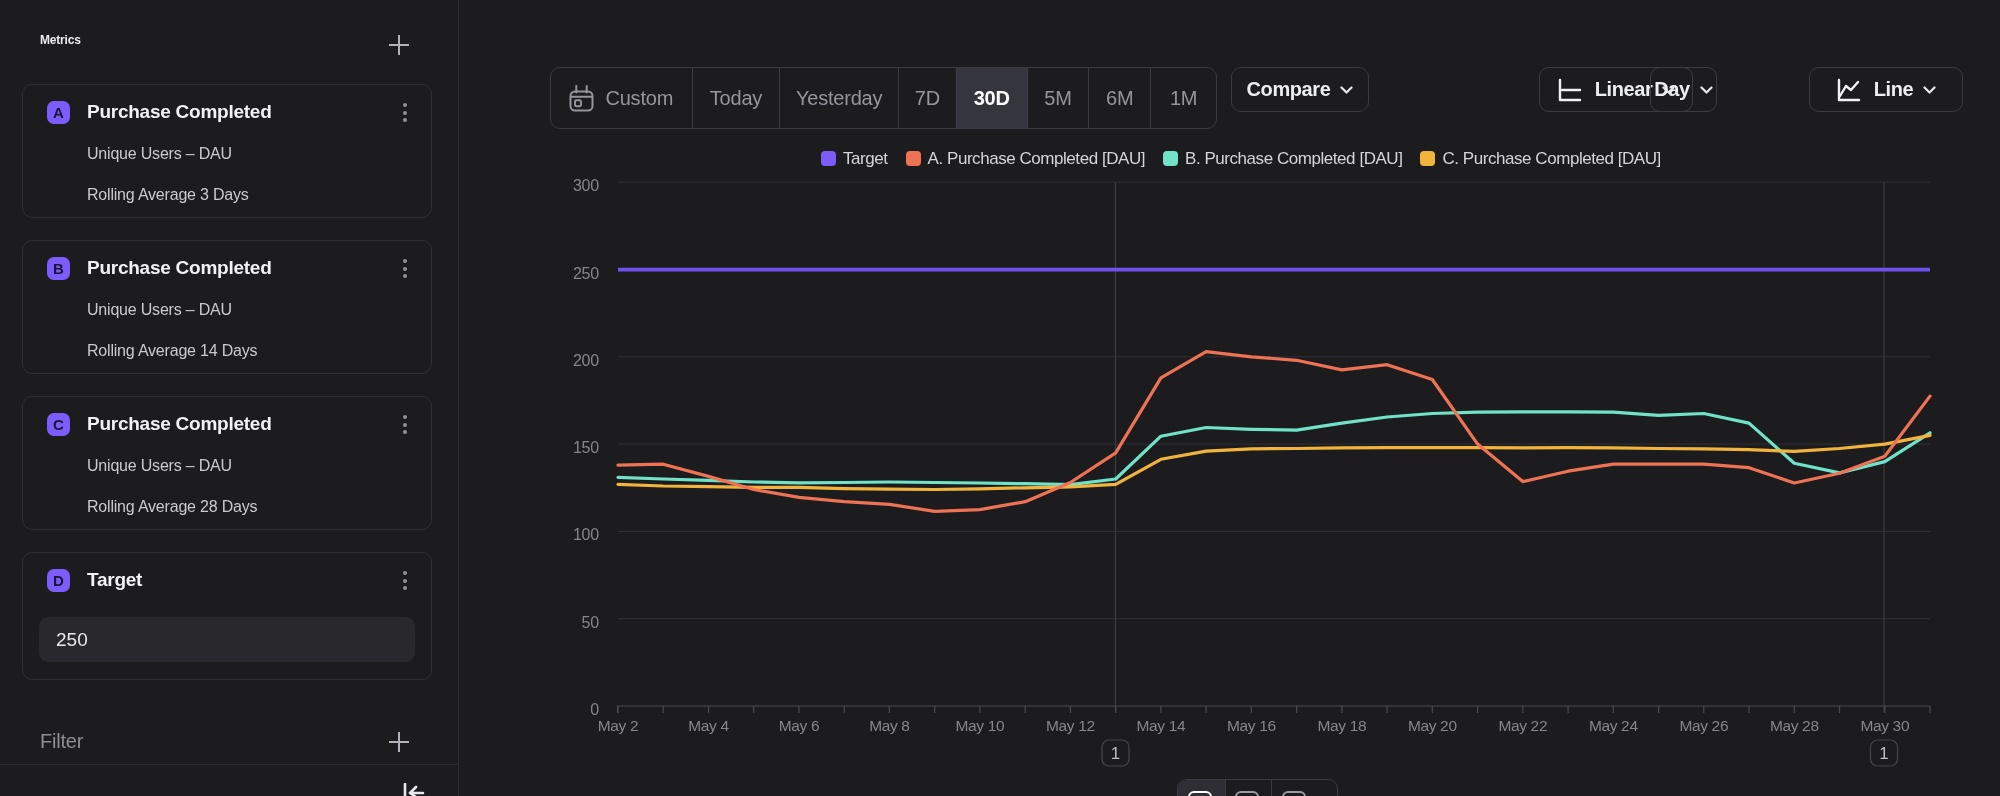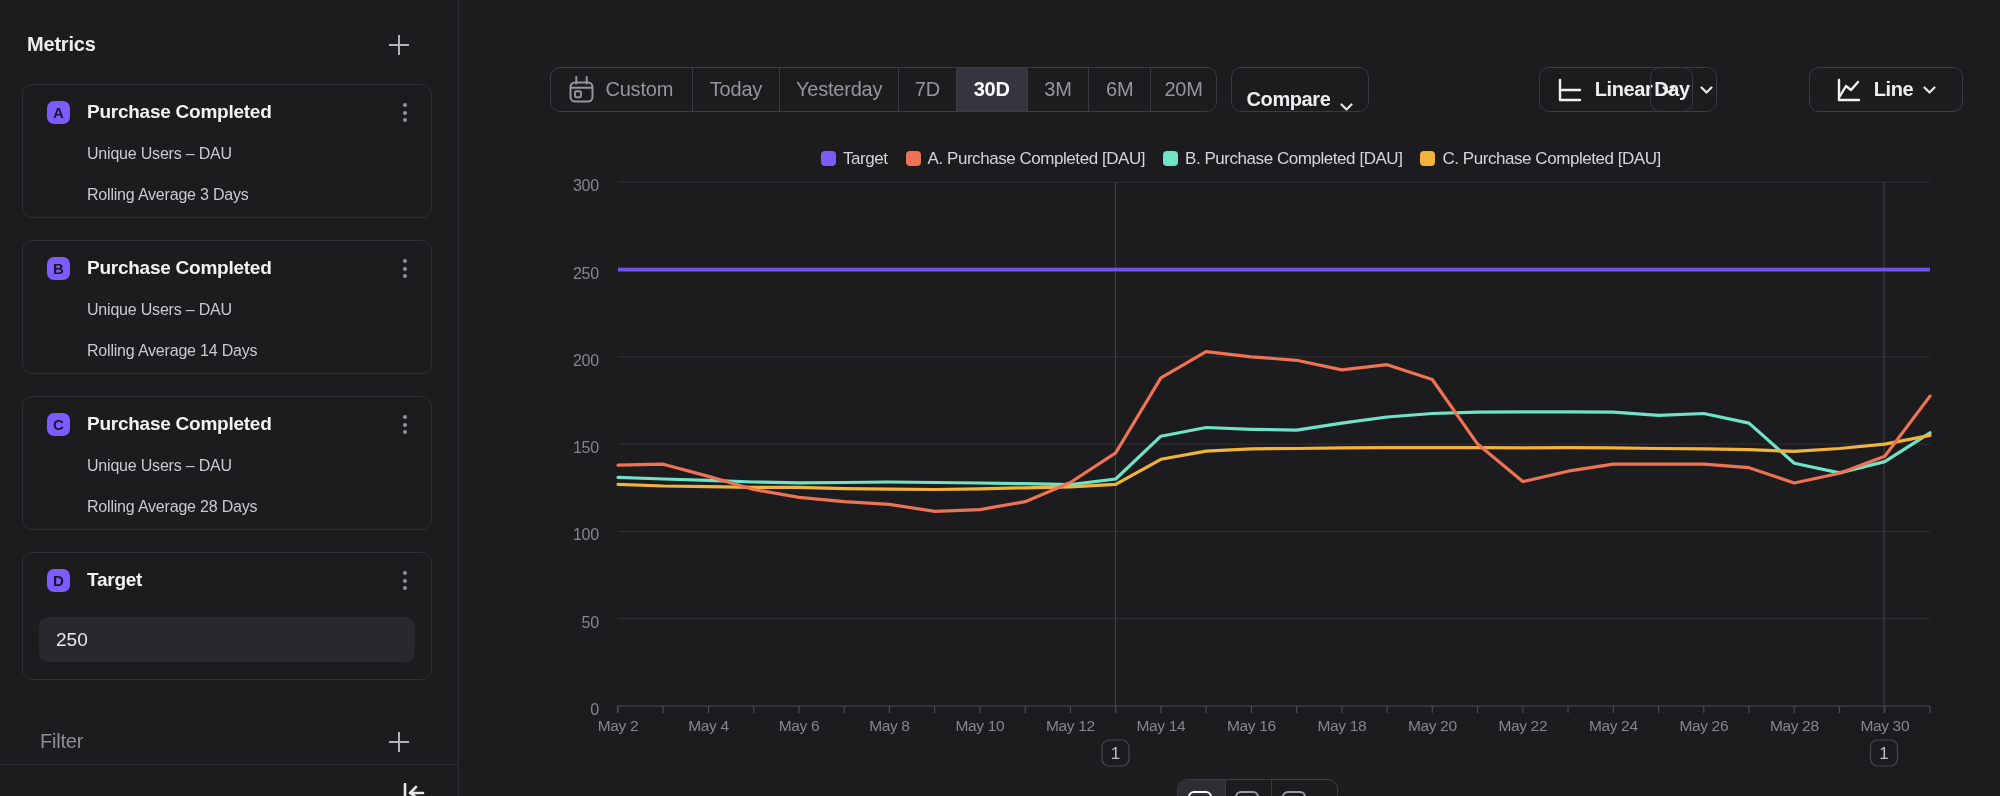--- a/index.html
+++ b/index.html
@@ -15,21 +15,21 @@
 .kebab { position:absolute; right:24px; display:flex; flex-direction:column; gap:3.6px; }
 .kebab i { width:4px; height:4px; border-radius:50%; background:#90909a; }
 .hplus { position:absolute; width:22px; height:22px; }
 .hplus:before, .hplus:after { content:""; position:absolute; background:#b2b2b8; }
 .hplus:before { left:10px; top:1px; width:2px; height:20px; }
 .hplus:after { left:1px; top:10px; width:20px; height:2px; }
 
 .btn { position:absolute; top:67px; height:45px; border:1px solid #3b3b42; border-radius:10px;
   display:flex; align-items:center; justify-content:center; color:#eceef0; font-size:20px; font-weight:bold; letter-spacing:-0.4px; }
 .chev { margin-left:10px; }
-#seg { position:absolute; left:550px; top:67px; width:667px; height:45px; border:1px solid #3b3b42; border-radius:10px; display:flex; overflow:hidden; }
+#seg { position:absolute; left:550px; top:67px; width:667px; height:62px; border:1px solid #3b3b42; border-radius:10px; display:flex; overflow:hidden; }
 #seg .s { height:100%; display:flex; align-items:center; justify-content:center; color:#95959d; font-size:20px;
   border-right:1px solid #3b3b42; letter-spacing:-0.2px; }
 #seg .s:last-child { border-right:none; }
 #seg .sel { background:#35353d; color:#ffffff; font-weight:bold; }
 
 #legend { position:absolute; left:821px; top:148px; display:flex; align-items:center; gap:18px; height:21px; }
 #legend .it { display:flex; align-items:center; gap:7px; }
 #legend .sw { width:15px; height:15px; border-radius:4px; }
 #legend .lb { font-size:17px; color:#d4d4da; letter-spacing:-0.45px; }
 
@@ -112,21 +112,21 @@
 <polyline points="618.0,477.3 663.2,479.0 708.5,480.4 753.7,482.0 799.0,482.9 844.2,482.5 889.4,482.0 934.7,482.5 979.9,483.0 1025.2,483.7 1070.4,484.6 1115.7,479.0 1160.9,436.2 1206.1,427.5 1251.4,429.3 1296.6,430.1 1341.9,423.1 1387.1,417.0 1432.3,413.5 1477.6,412.1 1522.8,411.8 1568.1,411.8 1613.3,412.1 1658.6,415.3 1703.8,413.5 1749.0,423.1 1794.3,463.3 1839.5,472.9 1884.8,461.6 1930.0,432.8" fill="none" stroke="#6fe2c8" stroke-width="3.2" stroke-linejoin="round" stroke-linecap="round"></polyline>
 <polyline points="618.0,484.3 663.2,486.0 708.5,486.7 753.7,487.4 799.0,487.4 844.2,488.6 889.4,489.1 934.7,489.5 979.9,488.8 1025.2,487.8 1070.4,486.9 1115.7,484.3 1160.9,459.3 1206.1,451.1 1251.4,448.8 1296.6,448.5 1341.9,447.9 1387.1,447.6 1432.3,447.6 1477.6,447.6 1522.8,447.9 1568.1,447.6 1613.3,447.9 1658.6,448.5 1703.8,448.8 1749.0,449.7 1794.3,451.4 1839.5,448.5 1884.8,444.1 1930.0,435.4" fill="none" stroke="#f0b43c" stroke-width="3.2" stroke-linejoin="round" stroke-linecap="round"></polyline>
 <polyline points="618.0,465.1 663.2,464.2 708.5,476.4 753.7,489.5 799.0,497.4 844.2,501.7 889.4,504.3 934.7,511.3 979.9,509.6 1025.2,501.7 1070.4,482.5 1115.7,452.8 1160.9,377.8 1206.1,351.6 1251.4,356.8 1296.6,360.3 1341.9,369.9 1387.1,364.7 1432.3,379.5 1477.6,444.1 1522.8,481.6 1568.1,471.2 1613.3,464.2 1658.6,464.2 1703.8,464.2 1749.0,467.7 1794.3,483.0 1839.5,473.3 1884.8,456.3 1930.0,396.1" fill="none" stroke="#ee7254" stroke-width="3.2" stroke-linejoin="round" stroke-linecap="round"></polyline>
 <rect x="1102.0" y="740" width="27" height="26" rx="7" fill="none" stroke="#47474d" stroke-width="1.2"></rect>
 <text x="1115.5" y="759" text-anchor="middle" class="bdg">1</text>
 <rect x="1870.5" y="740" width="27" height="26" rx="7" fill="none" stroke="#47474d" stroke-width="1.2"></rect>
 <text x="1884.0" y="759" text-anchor="middle" class="bdg">1</text>
 </svg></div>
 
 <div id="side">
-  <div style="position:absolute;left:27px;top:33px;font-size:20px;font-weight:bold;color:#ececef;letter-spacing:-0.2px;">Metrics</div>
+  <div style="position:absolute;left:40px;top:33px;font-size:12px;font-weight:bold;color:#ececef;letter-spacing:-0.2px;">Metrics</div>
   <div class="hplus" style="left:388px;top:34px;"></div>
 
   <div class="card" style="top:84px;height:134px;">
     <div class="badge" style="top:16px;">A</div>
     <div class="ctitle" style="top:16px;">Purchase Completed</div>
     <div class="kebab" style="top:18px;">
         <i></i>
         <i></i>
         <i></i>
       </div>
@@ -184,26 +184,26 @@
 <rect x="1.5" y="6.5" width="22" height="19" rx="4.5" stroke="#95959d" stroke-width="2"></rect>
 <line x1="1.5" y1="11.8" x2="23.5" y2="11.8" stroke="#95959d" stroke-width="2"></line>
 <line x1="7.3" y1="1" x2="7.3" y2="7.5" stroke="#95959d" stroke-width="2" stroke-linecap="round"></line>
 <line x1="17.7" y1="1" x2="17.7" y2="7.5" stroke="#95959d" stroke-width="2" stroke-linecap="round"></line>
 <rect x="6" y="15.2" width="6" height="6" rx="1.2" stroke="#95959d" stroke-width="1.9"></rect>
 </svg>Custom</div>
   <div class="s" style="width:88px;">Today</div>
   <div class="s" style="width:119px;">Yesterday</div>
   <div class="s" style="width:58px;">7D</div>
   <div class="s sel" style="width:71px;">30D</div>
-  <div class="s" style="width:62px;">3M</div>
+  <div class="s" style="width:62px;">5M</div>
   <div class="s" style="width:62px;">6M</div>
-  <div class="s" style="width:65px;">20M</div>
-</div>
-
-<div class="btn" style="left:1231px;width:138px;align-items:flex-end;">Compare<svg class="chev" width="13" height="8" viewBox="0 0 13 8" fill="none">
+  <div class="s" style="width:65px;">1M</div>
+</div>
+
+<div class="btn" style="left:1231px;width:138px;">Compare<svg class="chev" width="13" height="8" viewBox="0 0 13 8" fill="none">
       <path d="M1.5 1.5 L6.5 6.5 L11.5 1.5" stroke="#e8e8ea" stroke-width="2.2" stroke-linecap="round" stroke-linejoin="round"></path>
     </svg></div>
 <div class="btn" style="left:1539px;width:154px;"><svg width="26" height="26" viewBox="0 0 26 26" fill="none" style="margin-right:12px;">
 <path d="M3 3 L3 23 L23 23" stroke="#f2f2f4" stroke-width="2.4" stroke-linecap="round" stroke-linejoin="round"></path>
 <path d="M5 13 L23 13" stroke="#f2f2f4" stroke-width="2.4" stroke-linecap="round"></path>
 </svg>Linear<svg class="chev" width="13" height="8" viewBox="0 0 13 8" fill="none">
       <path d="M1.5 1.5 L6.5 6.5 L11.5 1.5" stroke="#e8e8ea" stroke-width="2.2" stroke-linecap="round" stroke-linejoin="round"></path>
     </svg></div>
 <div class="btn" style="left:1650px;width:67px;">Day<svg class="chev" width="13" height="8" viewBox="0 0 13 8" fill="none">
       <path d="M1.5 1.5 L6.5 6.5 L11.5 1.5" stroke="#e8e8ea" stroke-width="2.2" stroke-linecap="round" stroke-linejoin="round"></path>

